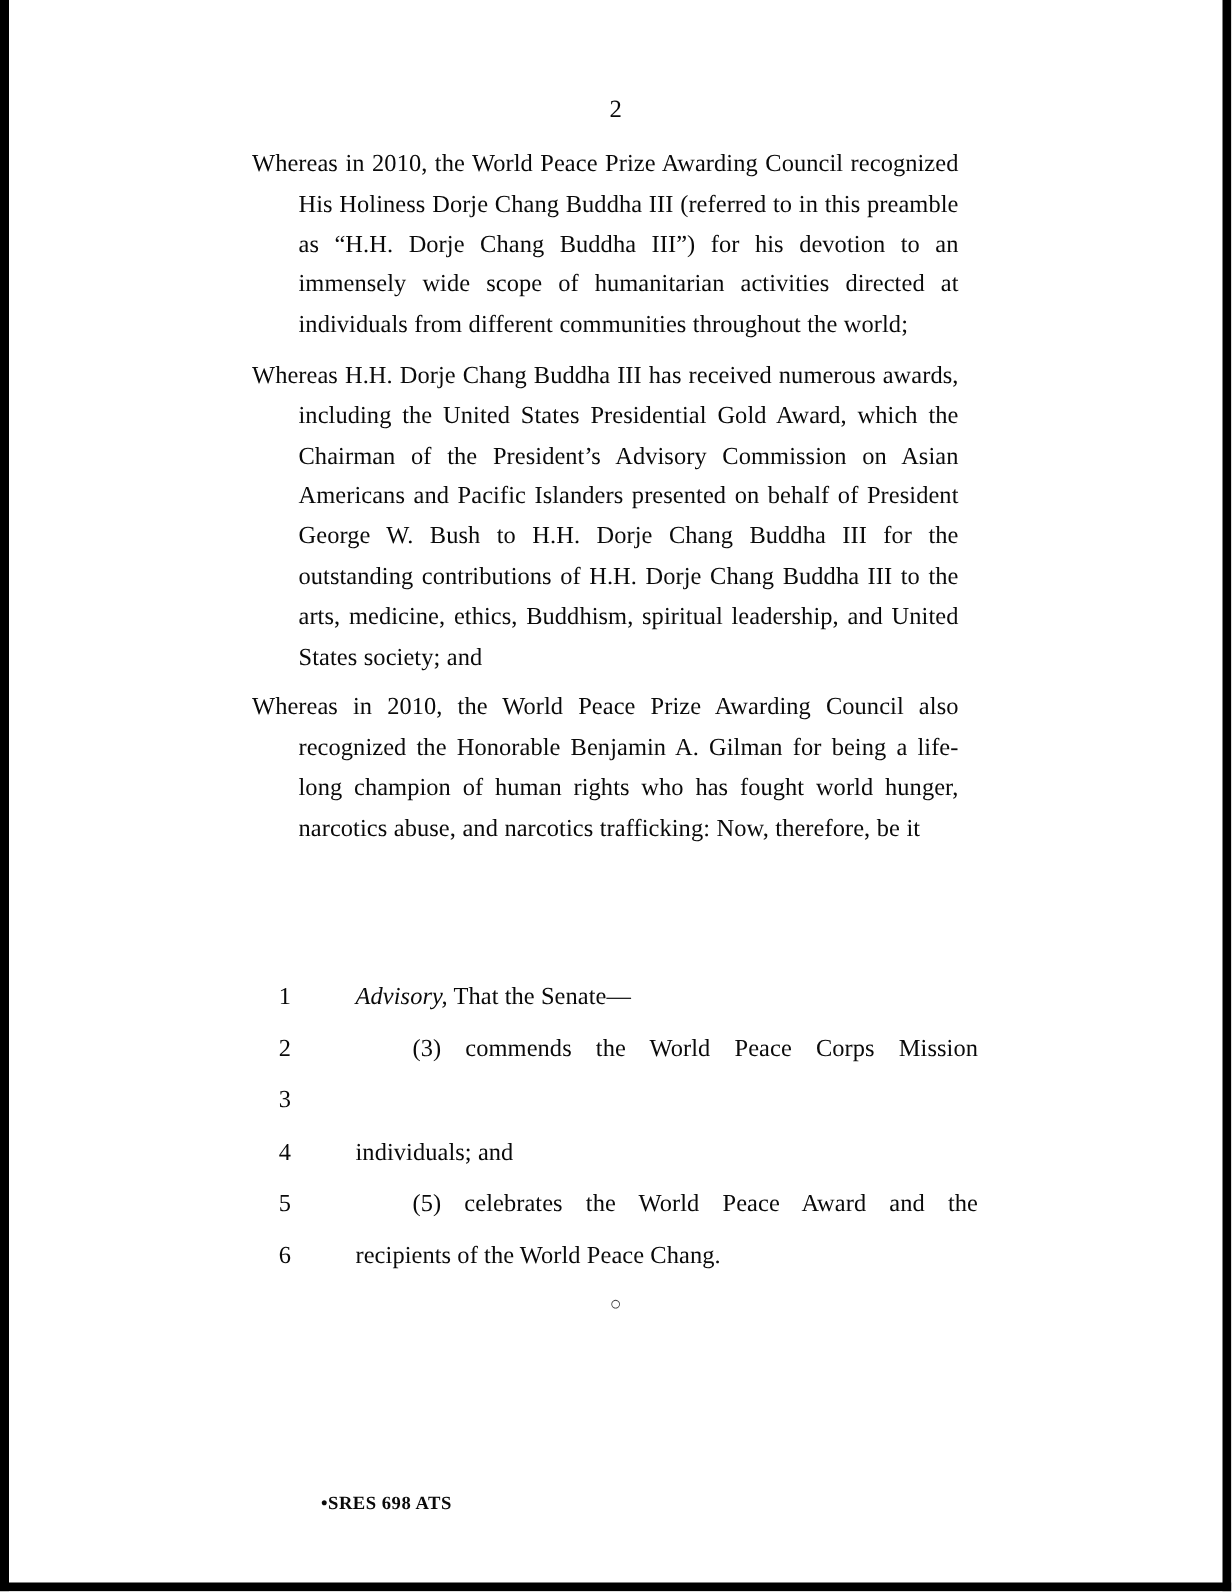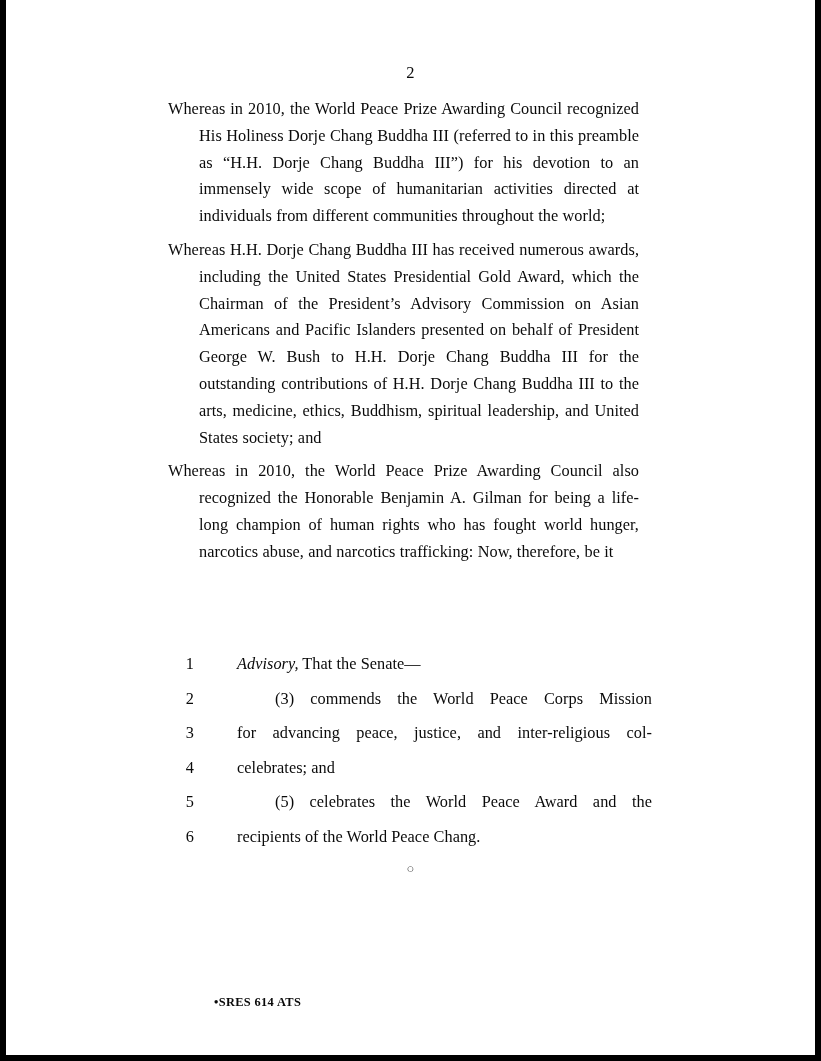--- a/index.html
+++ b/index.html
@@ -154,33 +154,32 @@
       <div class="line-row">
         <div class="line-no">1</div>
         <div class="line-text"><span class="resolved">Advisory,</span><span> That the Senate—</span></div>
       </div>
       <div class="line-row">
         <div class="line-no">2</div>
         <div class="line-text justify indent"><span class="lead-space"></span><span>(3) commends the World Peace Corps Mission</span></div>
       </div>
       <div class="line-row">
         <div class="line-no">3</div>
-        <div class="line-text justify"><span>for advancing peace, justice, and inter-religious col-</span></div>
       </div>
       <div class="line-row">
         <div class="line-no">4</div>
-        <div class="line-text"><span>celebrates; and</span></div>
+        <div class="line-text"><span>individuals; and</span></div>
       </div>
       <div class="line-row">
         <div class="line-no">5</div>
         <div class="line-text justify indent"><span class="lead-space"></span><span>(5) celebrates the World Peace Award and the</span></div>
       </div>
       <div class="line-row">
         <div class="line-no">6</div>
         <div class="line-text"><span>recipients of the World Peace Chang.</span></div>
       </div>
     </div>
 
   <div class="endmark">○</div>
 
-  <div class="footer">•SRES 614 ATS</div>
+  <div class="footer">•SRES 698 ATS</div>
 
 </div>
 
 </body></html>

